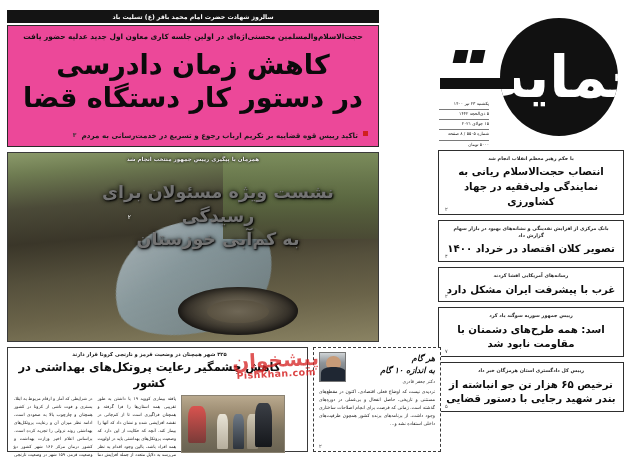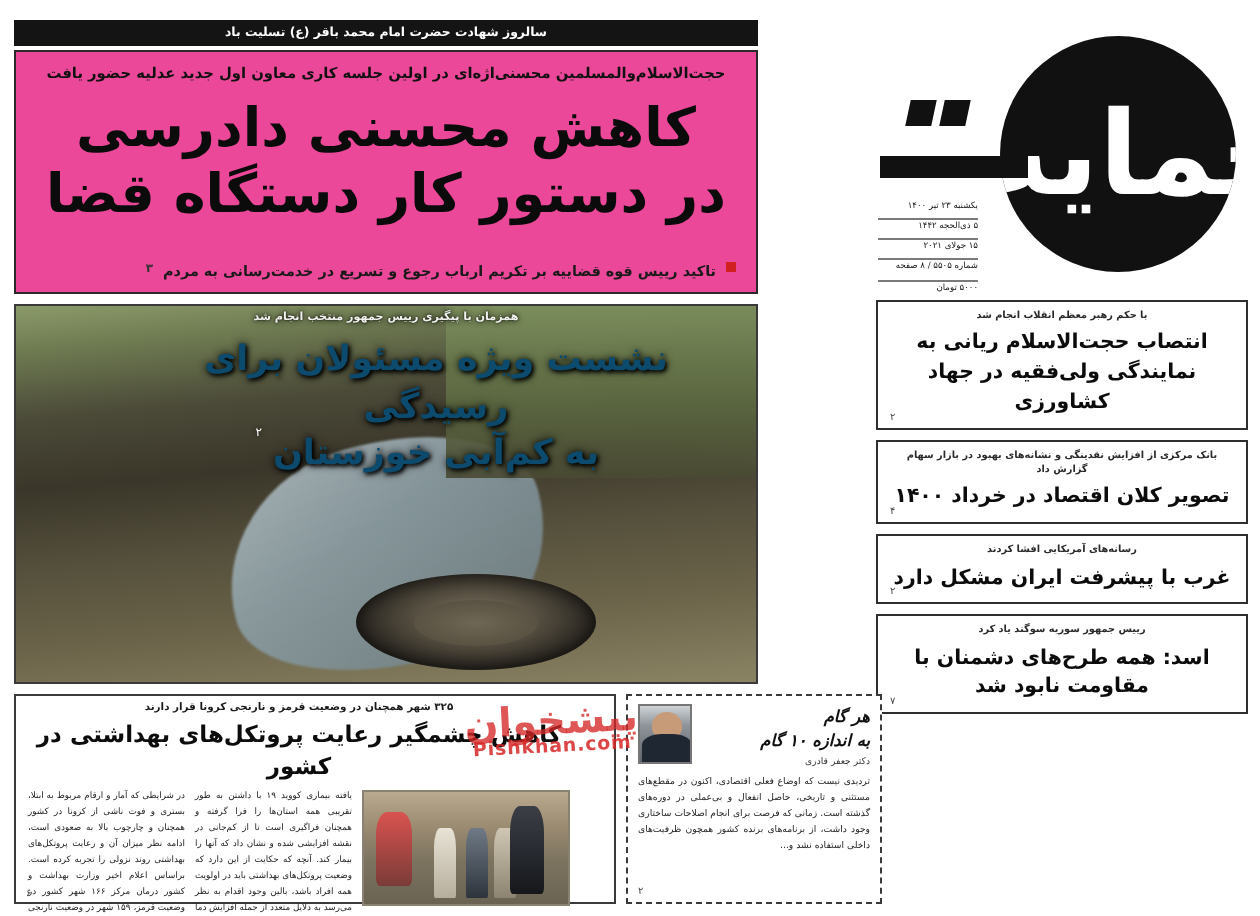--- a/index.html
+++ b/index.html
@@ -201,25 +201,25 @@
     top: 3px;
     width: 100%;
     text-align: center;
     color: #f2f2ef;
     font-size: 5.6px;
     font-weight: bold;
     text-shadow: 0 0 3px rgba(0,0,0,.95), 0 0 1px #000;
   }
   .ps-title {
     position: absolute;
-    top: 16px;
+    top: 28px;
     right: 10px;
     width: 300px;
     text-align: center;
-    color: #0c4a6e;
+    color: #737373;
     font-size: 17.5px;
     font-weight: bold;
     line-height: 1.35;
     text-shadow: 0 0 5px rgba(0,0,0,.95), 1px 1px 2px #000;
   }
   .ps-page {
     position: absolute;
     top: 60px;
     right: 247px;
     color: #fff;
@@ -457,21 +457,21 @@
       <div>۱۵ جولای ۲۰۲۱</div>
       <div>شماره ۵۵۰۵ / ۸ صفحه</div>
       <div>۵۰۰۰ تومان</div>
     </div>
   </div>
 
   <div class="mourn-strip">سالروز شهادت حضرت امام محمد باقر (ع) تسلیت باد</div>
 
   <div class="lead">
     <div class="lead-kicker">حجت‌الاسلام‌والمسلمین محسنی‌اژه‌ای در اولین جلسه کاری معاون اول جدید عدلیه حضور یافت</div>
-    <div class="lead-title">کاهش محسنی دادرسی</div>
+    <div class="lead-title">کاهش زمان دادرسی</div>
     <div class="lead-title">در دستور کار دستگاه قضا</div>
     <div class="lead-foot">
       <span class="sq-red"></span>
       <span>تاکید رییس قوه قضاییه بر تکریم ارباب رجوع و تسریع در خدمت‌رسانی به مردم</span>
       <span class="pg-num">۳</span>
     </div>
   </div>
 
   <div class="photo-story">
     <div class="ps-bg"></div>
@@ -503,20 +503,25 @@
       <div class="sb-title">غرب با پیشرفت ایران مشکل دارد</div>
       <div class="sb-page">۲</div>
     </div>
 
     <div class="sb-item">
       <div class="sb-kicker">رییس جمهور سوریه سوگند یاد کرد</div>
       <div class="sb-title">اسد: همه طرح‌های دشمنان با مقاومت نابود شد</div>
       <div class="sb-page">۷</div>
     </div>
 
+    <div class="sb-item">
+      <div class="sb-kicker">رییس کل دادگستری استان هرمزگان خبر داد</div>
+      <div class="sb-title">ترخیص ۶۵ هزار تن جو انباشته از بندر شهید رجایی با دستور قضایی</div>
+      <div class="sb-page">۵</div>
+    </div>
 
   </div>
 
   <div class="bottom">
 
     <div class="bstory">
       <div class="bs-kicker">۳۲۵ شهر همچنان در وضعیت قرمز و نارنجی کرونا قرار دارند</div>
       <div class="bs-title">کاهش چشمگیر رعایت پروتکل‌های بهداشتی در کشور</div>
       <div class="bs-cols">
         <div class="bs-photo">

